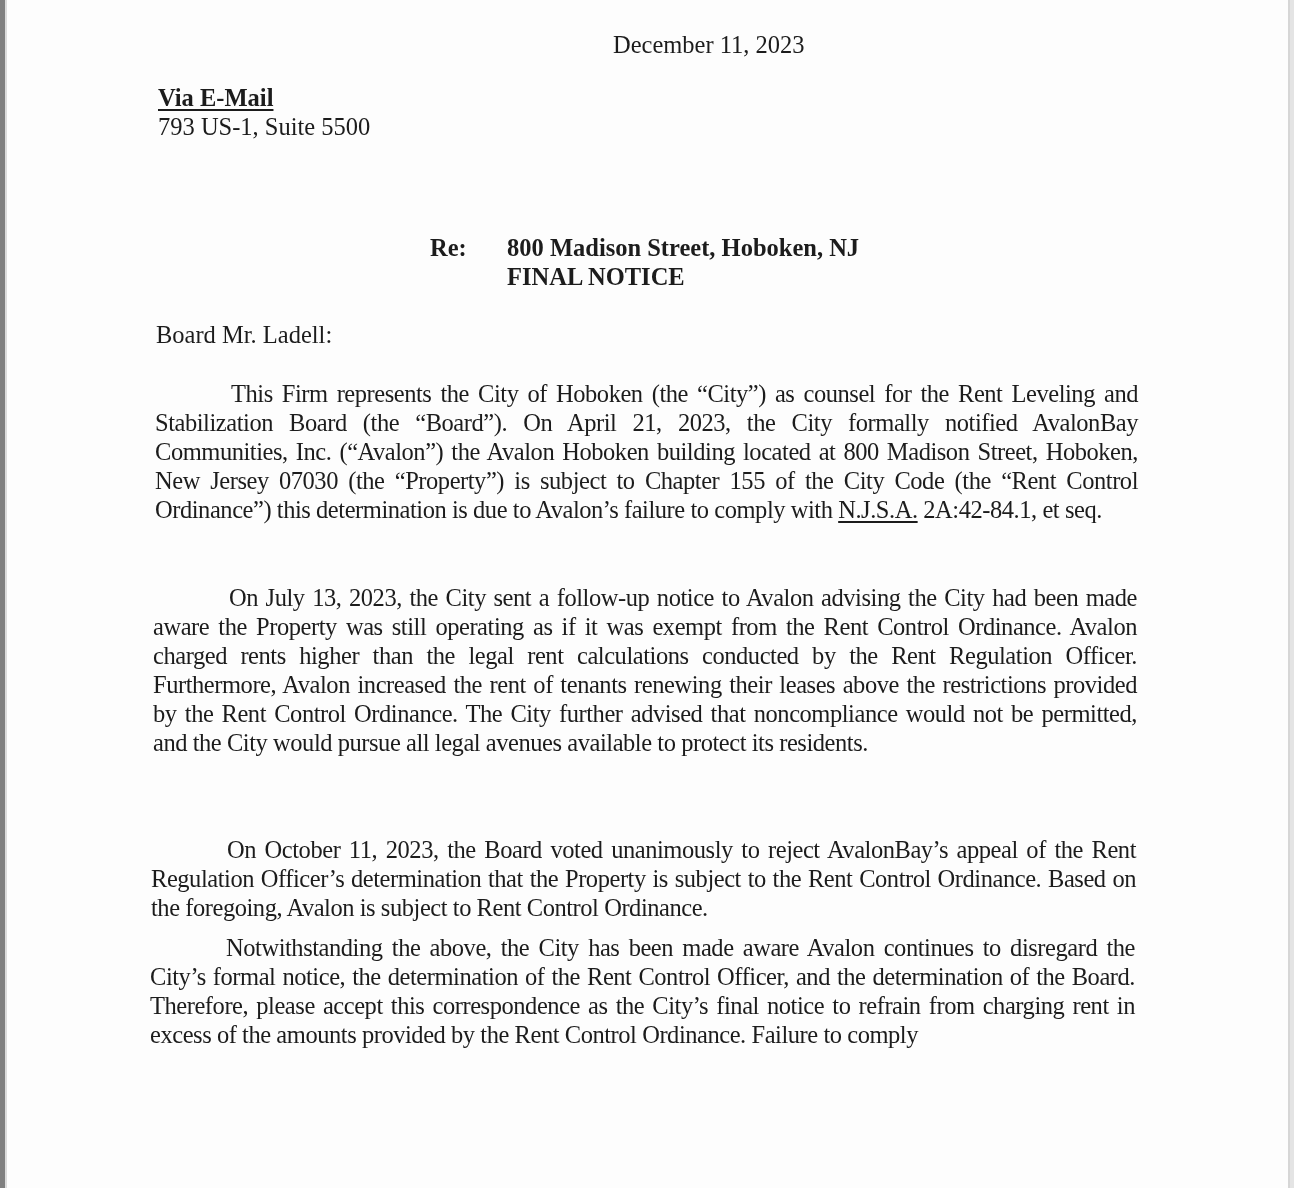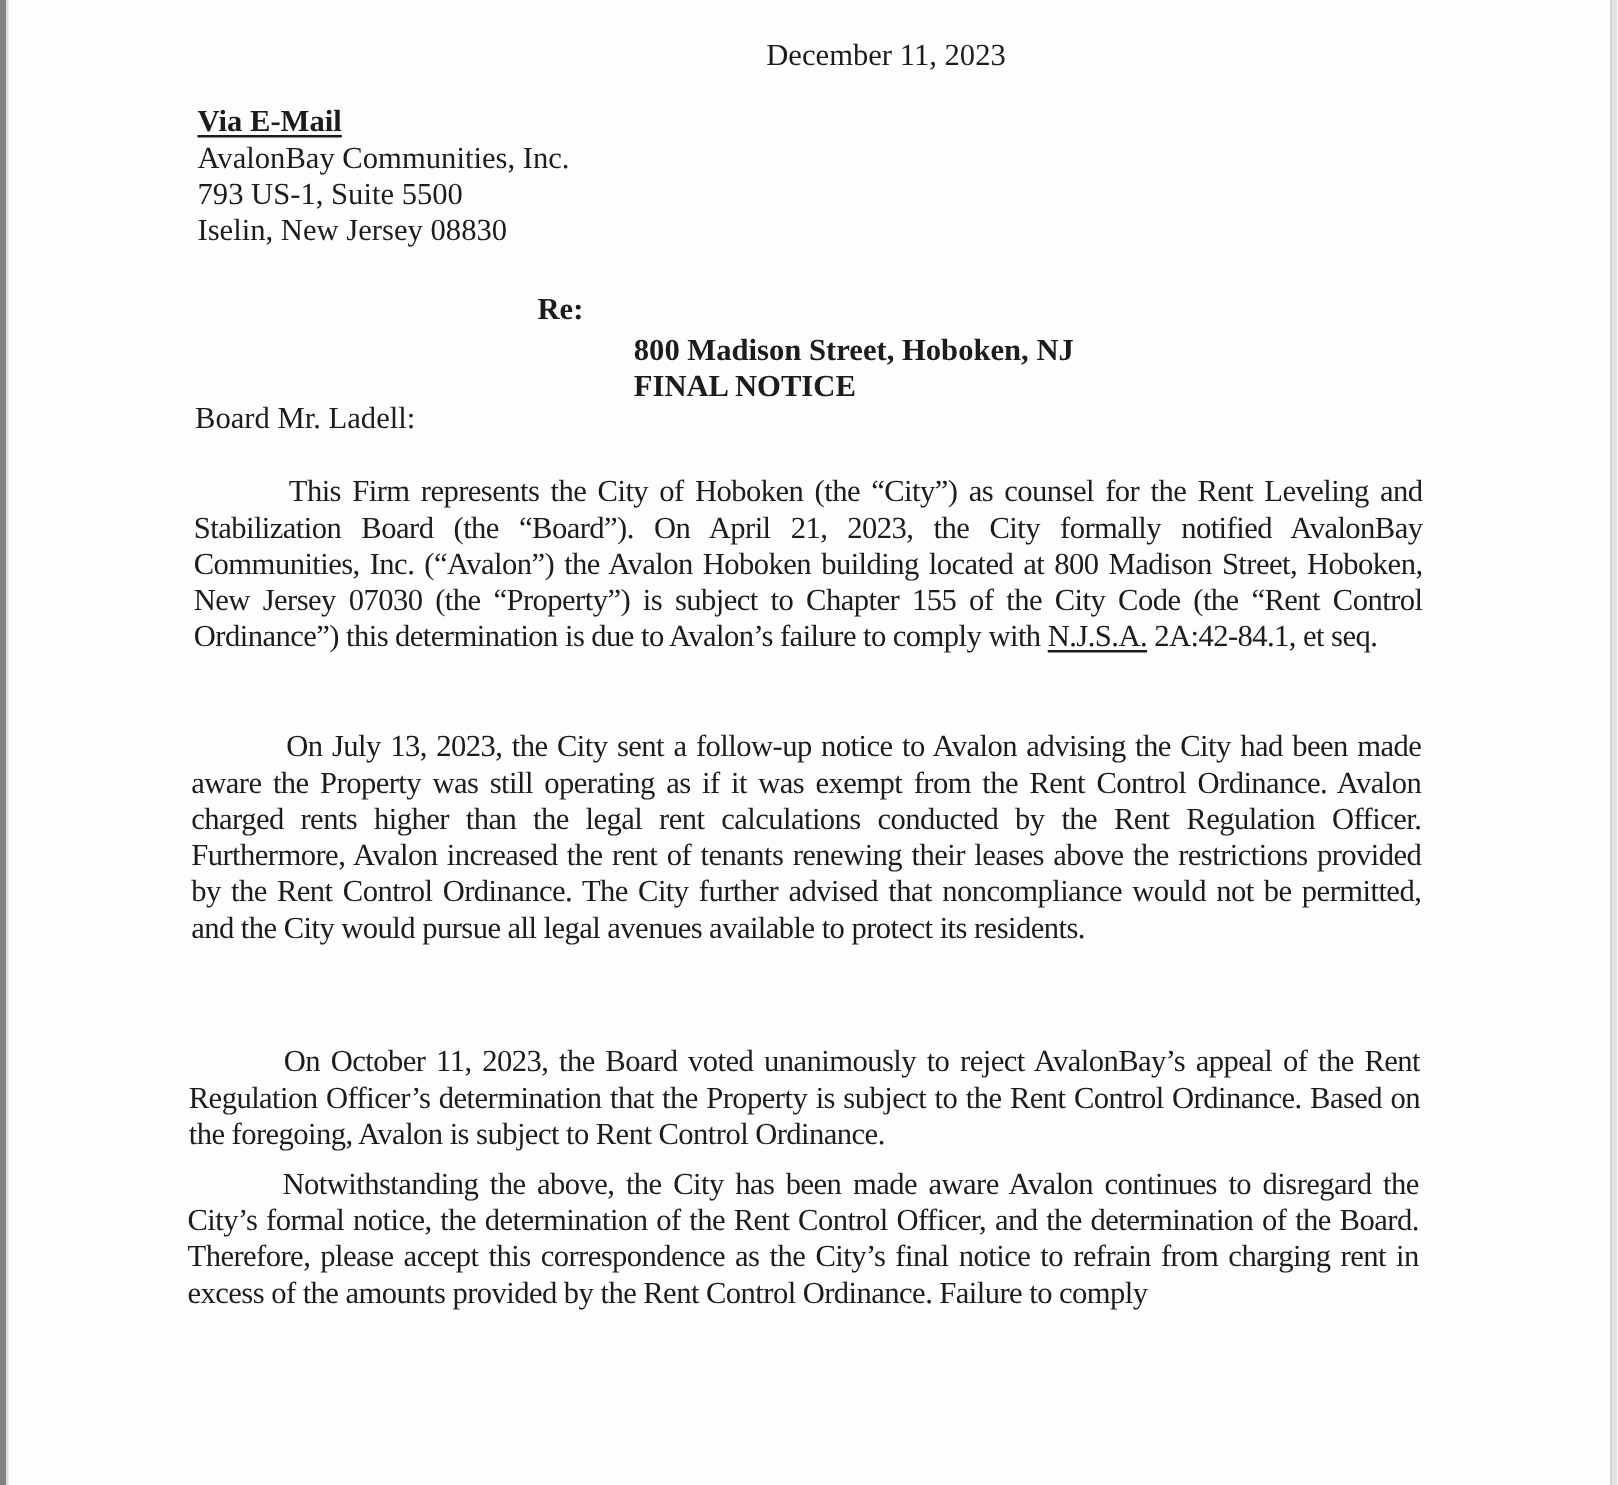--- a/index.html
+++ b/index.html
@@ -75,21 +75,20 @@
       font-weight: bold;
     }
     .re-label {
       position: absolute;
       left: 0; top: 0;
     }
     .re-lines {
       position: absolute;
       left: 77px; top: 0;
       white-space: nowrap;
-      margin-top: 33px;
     }
     .re-lines span { display: block; }
     .salutation {
       left: 156px;
       top: 320px;
     }
     .para {
       position: absolute;
       font-size: 24.5px;
       line-height: 29.1px;
@@ -116,23 +115,21 @@
 
 <div class="page"></div>
 
 <div class="right-edge"></div>
 <div class="right-edge-line"></div>
 
 <div class="text date">December 11, 2023</div>
 
 <div class="text address">
   <span class="line via">Via E-Mail</span>
-  <span class="line">AvalonBay Communities, Inc.</span>
   <span class="line">793 US-1, Suite 5500</span>
-  <span class="line">Iselin, New Jersey 08830</span>
 </div>
 
 <div class="re-block">
   <span class="re-label">Re:</span>
   <div class="re-lines">
     <span>800 Madison Street, Hoboken, NJ</span>
     <span>FINAL NOTICE</span>
   </div>
 </div>
 

